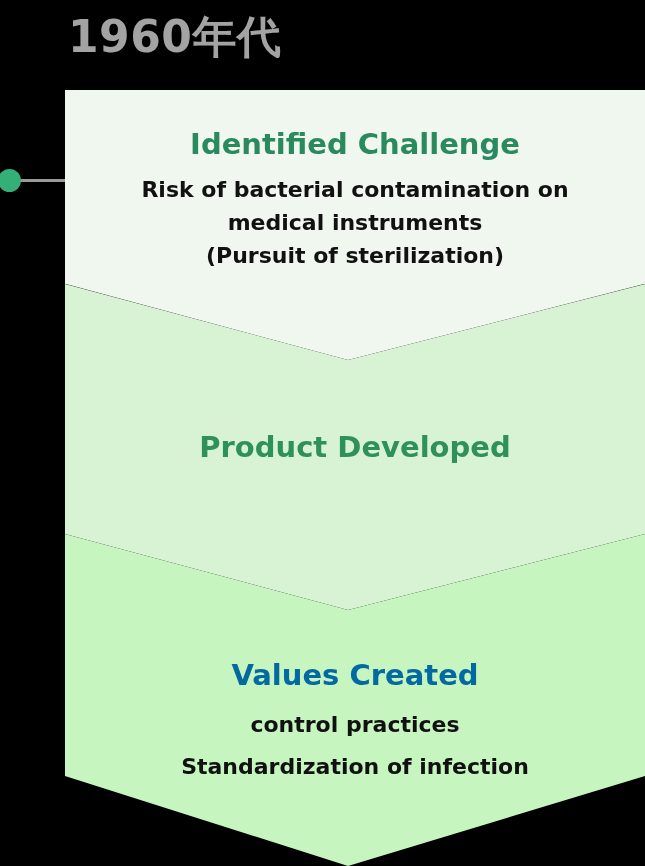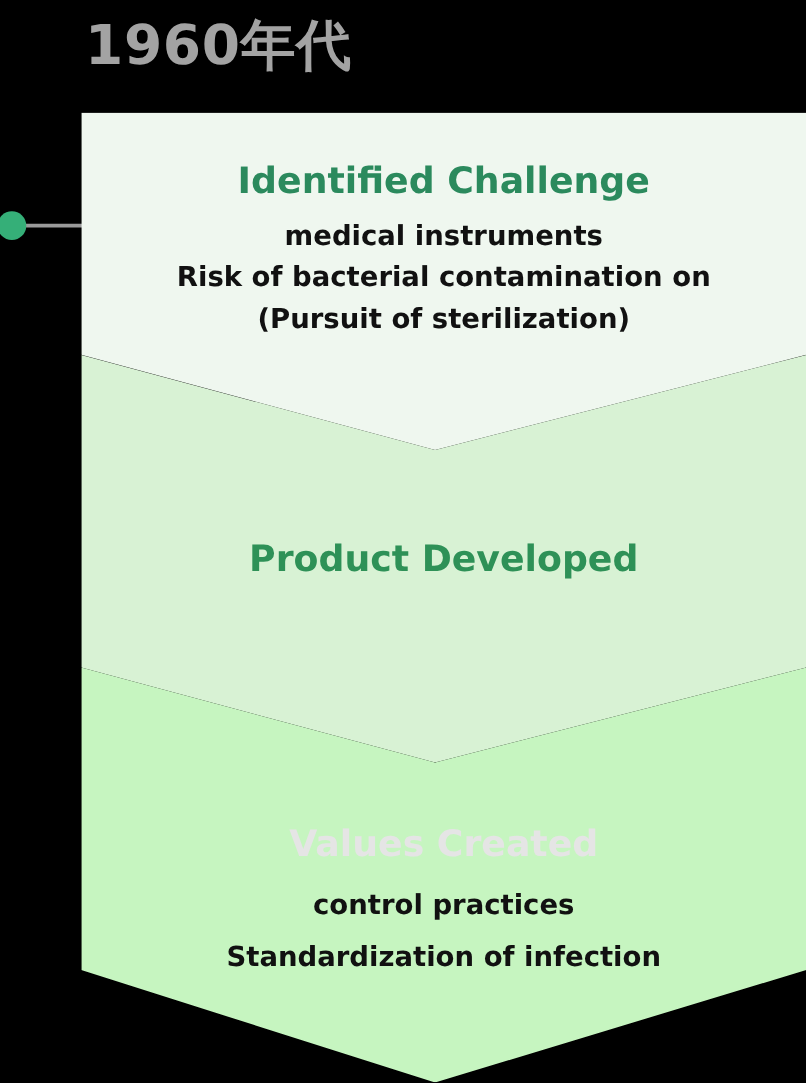--- a/index.html
+++ b/index.html
@@ -110,21 +110,21 @@
 
   .band-heading {
     font-family: "DejaVu Sans", "Liberation Sans", sans-serif;
     font-size: 29px;
     font-weight: 700;
     line-height: 38px;
     color: #2B8A5D;
     margin: 0 0 10px 0;
   }
   .band-heading.h-mid { color: #2E9157; }
-  .band-heading.h-low { color: #e5e5e5; text-align: center; }
+  .band-heading.h-low { color: #0369a1; text-align: center; }
 
   .band-body {
     font-family: "DejaVu Sans", "Liberation Sans", sans-serif;
     font-size: 22px;
     font-weight: 700;
     line-height: 33px;
     color: #111111;
     margin: 0;
   }
   .band-body.loose { line-height: 42px; }
@@ -142,22 +142,22 @@
 
   <div class="funnel">
 
     <div class="band band-1"></div>
     <div class="band band-2"></div>
     <div class="band band-3"></div>
 
     <div class="band-content content-1">
       <div class="band-heading">Identified Challenge</div>
       <div class="band-body">
+        <span class="line">Risk of bacterial contamination on</span>
         <span class="line">medical instruments</span>
-        <span class="line">Risk of bacterial contamination on</span>
         <span class="line">(Pursuit of sterilization)</span>
       </div>
     </div>
 
     <div class="band-content content-2">
       <div class="band-heading h-mid">Product Developed</div>
       <div class="band-body loose">
       </div>
     </div>
 

